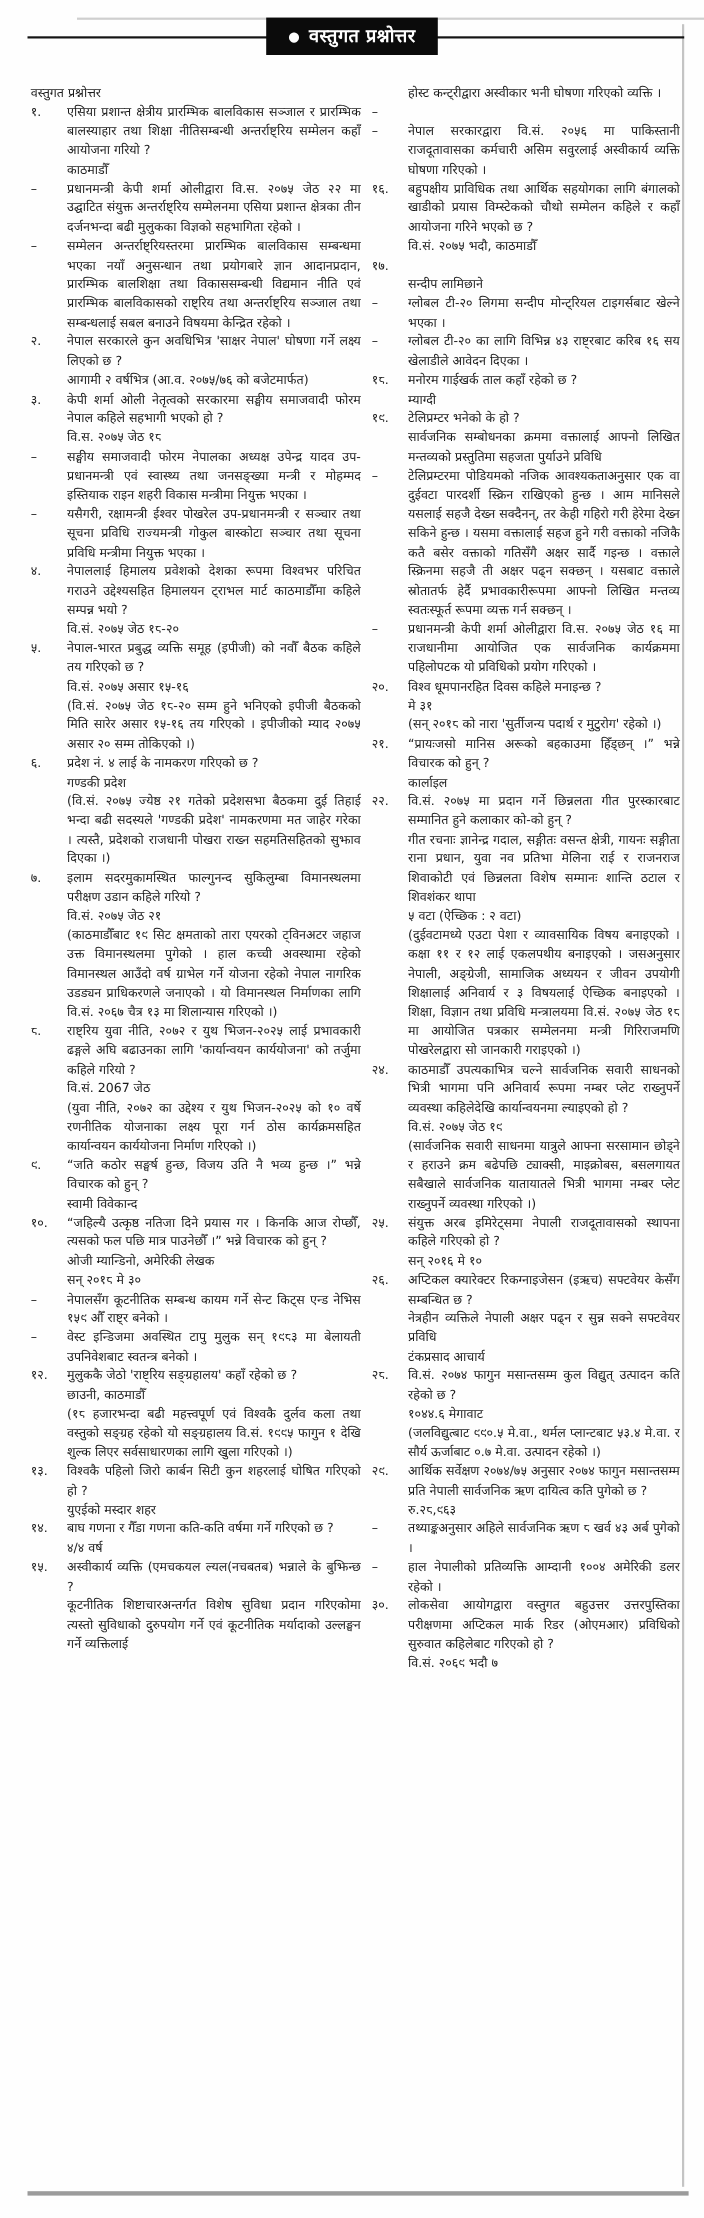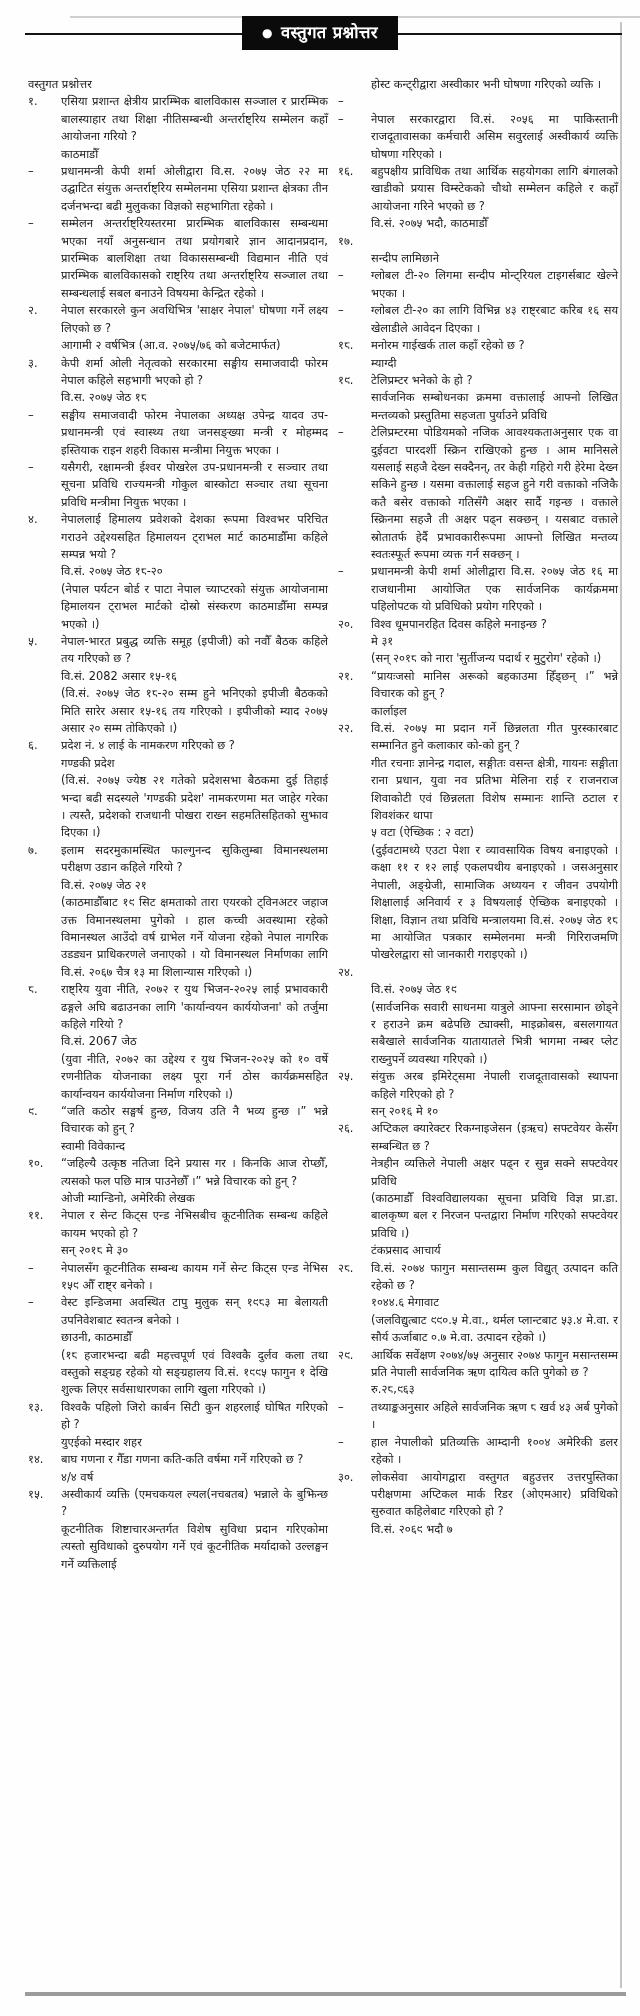--- a/index.html
+++ b/index.html
@@ -116,31 +116,27 @@
           <span class="txt">यसैगरी, रक्षामन्त्री ईश्वर पोखरेल उप-प्रधानमन्त्री र सञ्चार तथा सूचना प्रविधि राज्यमन्त्री गोकुल बास्कोटा सञ्चार तथा सूचना प्रविधि मन्त्रीमा नियुक्त भएका ।</span>
         </div>
         <div class="row q">
           <span class="num">४.</span>
           <span class="txt">नेपाललाई हिमालय प्रवेशको देशका रूपमा विश्वभर परिचित गराउने उद्देश्यसहित हिमालयन ट्राभल मार्ट काठमाडौँमा कहिले सम्पन्न भयो ?</span>
         </div>
         <div class="row a">
           <span class="num"></span>
           <span class="txt">वि.सं. २०७५ जेठ १८-२०</span>
         </div>
-        <div class="row a">
-          <span class="num"></span>
-          <span class="txt">(नेपाल पर्यटन बोर्ड र पाटा नेपाल च्याप्टरको संयुक्त आयोजनामा हिमालयन ट्राभल मार्टको दोस्रो संस्करण काठमाडौँमा सम्पन्न भएको ।)</span>
-        </div>
         <div class="row q">
           <span class="num">५.</span>
           <span class="txt">नेपाल-भारत प्रबुद्ध व्यक्ति समूह (इपीजी) को नवौँ बैठक कहिले तय गरिएको छ ?</span>
         </div>
         <div class="row a">
           <span class="num"></span>
-          <span class="txt">वि.सं. 2082 असार १५-१६</span>
+          <span class="txt">वि.सं. २०७५ असार १५-१६</span>
         </div>
         <div class="row a">
           <span class="num"></span>
           <span class="txt">(वि.सं. २०७५ जेठ १८-२० सम्म हुने भनिएको इपीजी बैठकको मिति सारेर असार १५-१६ तय गरिएको । इपीजीको म्याद २०७५ असार २० सम्म तोकिएको ।)</span>
         </div>
         <div class="row q">
           <span class="num">६.</span>
           <span class="txt">प्रदेश नं. ४ लाई के नामकरण गरिएको छ ?</span>
         </div>
         <div class="row a">
@@ -184,35 +180,35 @@
           <span class="txt">स्वामी विवेकान्द</span>
         </div>
         <div class="row q">
           <span class="num">१०.</span>
           <span class="txt">“जहिल्यै उत्कृष्ठ नतिजा दिने प्रयास गर । किनकि आज रोप्छौँ, त्यसको फल पछि मात्र पाउनेछौँ ।” भन्ने विचारक को हुन् ?</span>
         </div>
         <div class="row a">
           <span class="num"></span>
           <span class="txt">ओजी म्यान्डिनो, अमेरिकी लेखक</span>
         </div>
-        <div class="row q">
-          <span class="num">११.</span>
-          <span class="txt">नेपाल र सेन्ट किट्स एन्ड नेभिसबीच  कूटनीतिक सम्बन्ध कहिले कायम भएको हो ?</span>
-        </div>
         <div class="row a">
           <span class="num"></span>
           <span class="txt">सन् २०१८ मे ३०</span>
         </div>
         <div class="row d">
           <span class="num">–</span>
           <span class="txt">नेपालसँग कूटनीतिक सम्बन्ध कायम गर्ने सेन्ट किट्स एन्ड नेभिस १५९ औँ राष्ट्र बनेको ।</span>
         </div>
         <div class="row d">
           <span class="num">–</span>
           <span class="txt">वेस्ट इन्डिजमा अवस्थित टापु मुलुक सन् १९८३ मा बेलायती उपनिवेशबाट स्वतन्त्र बनेको ।</span>
+        </div>
+        <div class="row q">
+          <span class="num">१२.</span>
+          <span class="txt">मुलुककै जेठो 'राष्ट्रिय सङ्ग्रहालय' कहाँ रहेको छ ?</span>
         </div>
         <div class="row a">
           <span class="num"></span>
           <span class="txt">छाउनी, काठमाडौँ</span>
         </div>
         <div class="row a">
           <span class="num"></span>
           <span class="txt">(१८ हजारभन्दा बढी महत्त्वपूर्ण एवं विश्वकै दुर्लव कला तथा वस्तुको सङ्ग्रह रहेको यो सङ्ग्रहालय वि.सं. १९९५ फागुन १ देखि शुल्क लिएर सर्वसाधारणका लागि खुला गरिएको ।)</span>
         </div>
         <div class="row q">
@@ -330,20 +326,21 @@
         <div class="row a">
           <span class="num"></span>
           <span class="txt">५ वटा (ऐच्छिक : २ वटा)</span>
         </div>
         <div class="row a">
           <span class="num"></span>
           <span class="txt">(दुईवटामध्ये एउटा पेशा र व्यावसायिक विषय बनाइएको । कक्षा ११ र १२ लाई एकलपथीय बनाइएको । जसअनुसार नेपाली, अङ्ग्रेजी, सामाजिक अध्ययन र जीवन उपयोगी शिक्षालाई अनिवार्य र ३ विषयलाई ऐच्छिक बनाइएको । शिक्षा, विज्ञान तथा प्रविधि मन्त्रालयमा वि.सं. २०७५ जेठ १८ मा आयोजित पत्रकार सम्मेलनमा मन्त्री गिरिराजमणि पोखरेलद्वारा सो जानकारी गराइएको ।)</span>
         </div>
         <div class="row q">
           <span class="num">२४.</span>
+          <span class="txt">काठमाडौँ उपत्यकाभित्र चल्ने सार्वजनिक सवारी साधनको भित्री भागमा पनि अनिवार्य रूपमा नम्बर प्लेट राख्नुपर्ने व्यवस्था कहिलेदेखि कार्यान्वयनमा ल्याइएको हो ?</span>
         </div>
         <div class="row a">
           <span class="num"></span>
           <span class="txt">वि.सं. २०७५ जेठ १९</span>
         </div>
         <div class="row a">
           <span class="num"></span>
           <span class="txt">(सार्वजनिक सवारी साधनमा यात्रुले आफ्ना सरसामान छोड्ने र हराउने क्रम बढेपछि ट्याक्सी, माइक्रोबस, बसलगायत सबैखाले सार्वजनिक यातायातले भित्री भागमा नम्बर प्लेट राख्नुपर्ने व्यवस्था गरिएको ।)</span>
         </div>
         <div class="row q">
@@ -357,24 +354,20 @@
         <div class="row q">
           <span class="num">२६.</span>
           <span class="txt">अप्टिकल क्यारेक्टर रिकग्नाइजेसन (इऋच) सफ्टवेयर केसँग सम्बन्धित छ ?</span>
         </div>
         <div class="row a">
           <span class="num"></span>
           <span class="txt">नेत्रहीन व्यक्तिले नेपाली अक्षर पढ्न र सुन्न सक्ने सफ्टवेयर प्रविधि</span>
         </div>
         <div class="row a">
           <span class="num"></span>
-          <span class="txt">(काठमाडौँ विश्वविद्यालयका सूचना प्रविधि विज्ञ प्रा.डा. बालकृष्ण बल र निरजन पन्तद्वारा निर्माण गरिएको सफ्टवेयर प्रविधि ।)</span>
-        </div>
-        <div class="row a">
-          <span class="num"></span>
           <span class="txt">टंकप्रसाद आचार्य</span>
         </div>
         <div class="row q">
           <span class="num">२८.</span>
           <span class="txt">वि.सं. २०७४ फागुन मसान्तसम्म कुल विद्युत् उत्पादन कति रहेको छ ?</span>
         </div>
         <div class="row a">
           <span class="num"></span>
           <span class="txt">१०४४.६ मेगावाट</span>
         </div>

